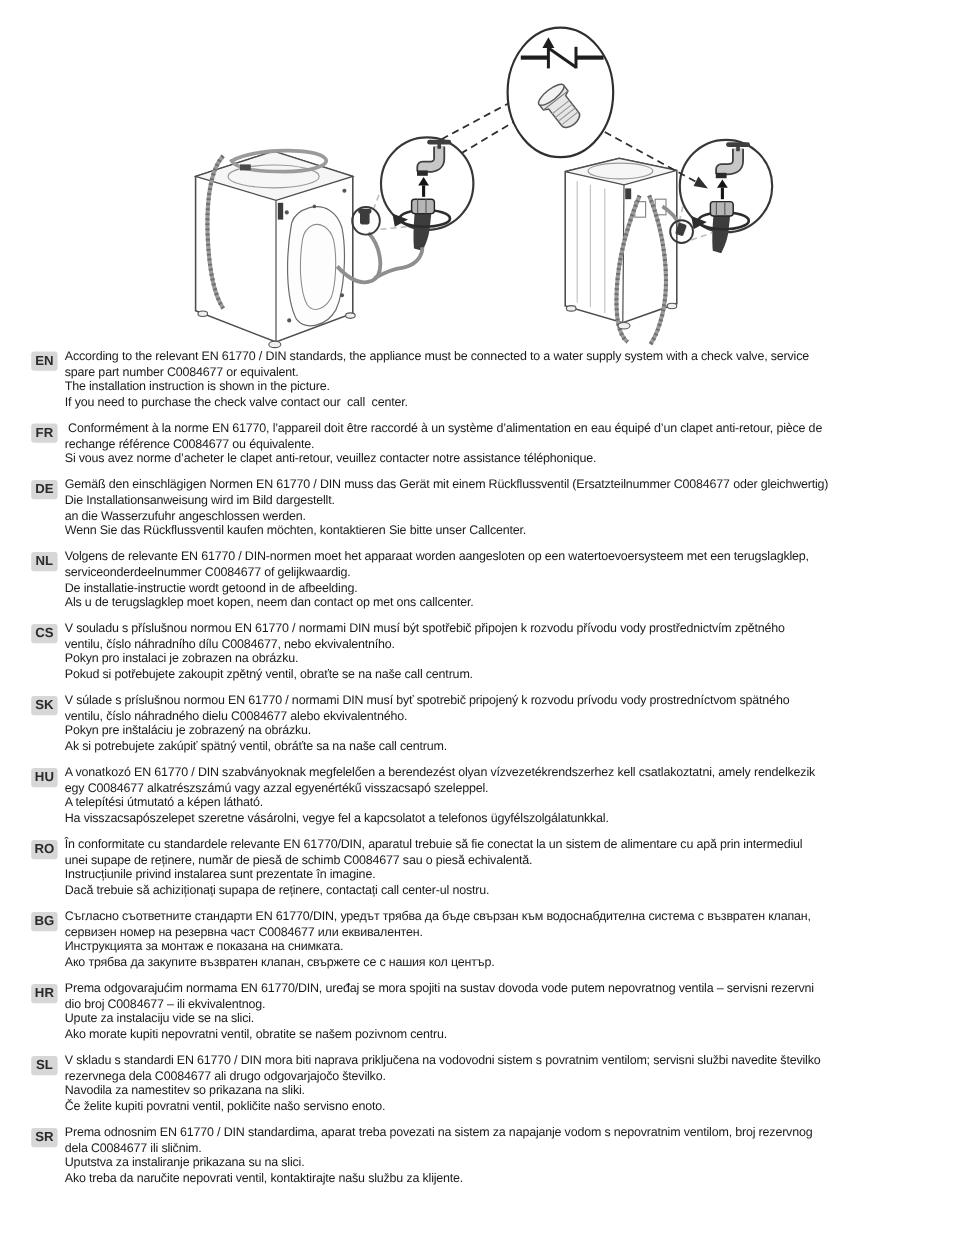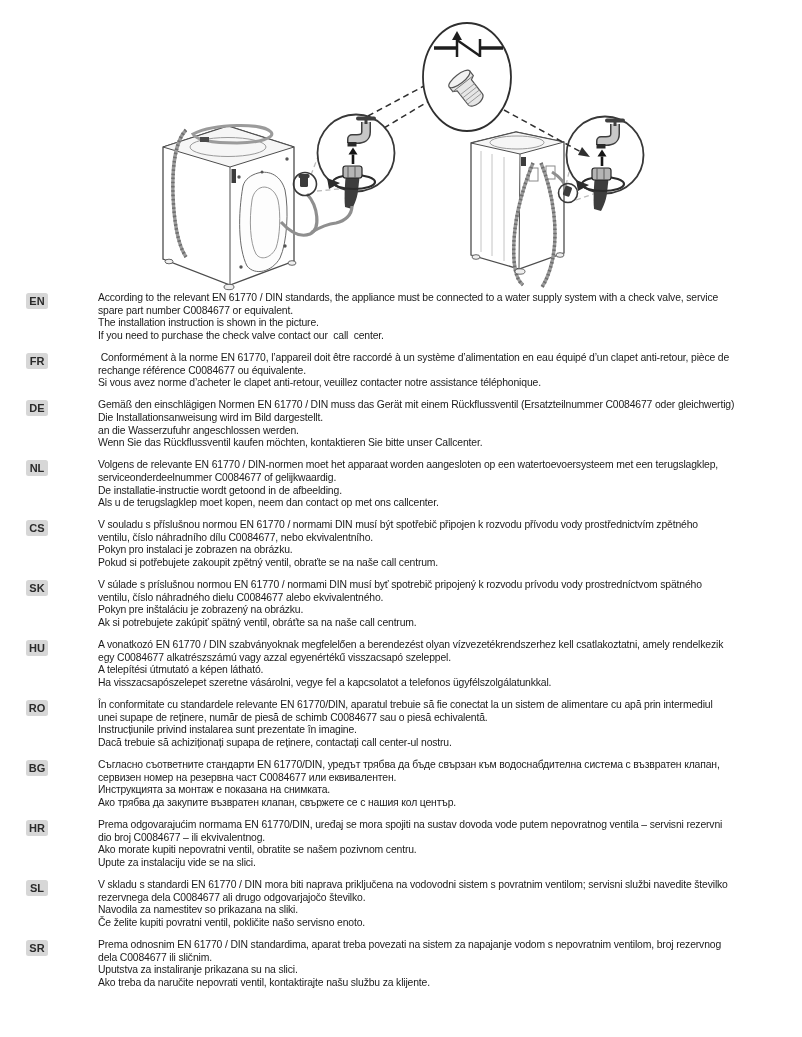--- a/index.html
+++ b/index.html
@@ -12,21 +12,21 @@
   }
   #diagram { position:absolute; top:0; left:0; }
   #content { position:absolute; top:292px; left:26px; width:760px; }
   .lang-block { display:flex; align-items:flex-start; margin-bottom:9.6px; }
   .badge {
     flex:0 0 22px; width:22px; height:16px; margin-top:1px; margin-right:6px;
     background:#d7d7d7; color:#2a2a2a;
     border-radius:2.5px;
     font-size:11px; font-weight:bold; text-align:center; line-height:16px;
   }
-  .lines { flex:1 1 auto; min-width:0;margin-left:44px; }
+  .lines { flex:1 1 auto; min-width:0; }
   .line {
     font-size:10.4px; line-height:12.6px; color:#1b1b1b;
     letter-spacing:-0.15px; white-space:pre;
   }
 </style>
 </head>
 <body>
 
 <div id="page">
 
@@ -252,22 +252,22 @@
         <div class="line">Инструкцията за монтаж е показана на снимката.</div>
         <div class="line">Ако трябва да закупите възвратен клапан, свържете се с нашия кол център.</div>
       </div>
     </div>
 
     <div class="lang-block">
       <div class="badge">HR</div>
       <div class="lines">
         <div class="line">Prema odgovarajućim normama EN 61770/DIN, uređaj se mora spojiti na sustav dovoda vode putem nepovratnog ventila – servisni rezervni</div>
         <div class="line">dio broj C0084677 – ili ekvivalentnog.</div>
+        <div class="line">Upute za instalaciju vide se na slici.</div>
         <div class="line">Ako morate kupiti nepovratni ventil, obratite se našem pozivnom centru.</div>
-        <div class="line">Upute za instalaciju vide se na slici.</div>
       </div>
     </div>
 
     <div class="lang-block">
       <div class="badge">SL</div>
       <div class="lines">
         <div class="line">V skladu s standardi EN 61770 / DIN mora biti naprava priključena na vodovodni sistem s povratnim ventilom; servisni službi navedite številko</div>
         <div class="line">rezervnega dela C0084677 ali drugo odgovarjajočo številko.</div>
         <div class="line">Navodila za namestitev so prikazana na sliki.</div>
         <div class="line">Če želite kupiti povratni ventil, pokličite našo servisno enoto.</div>

